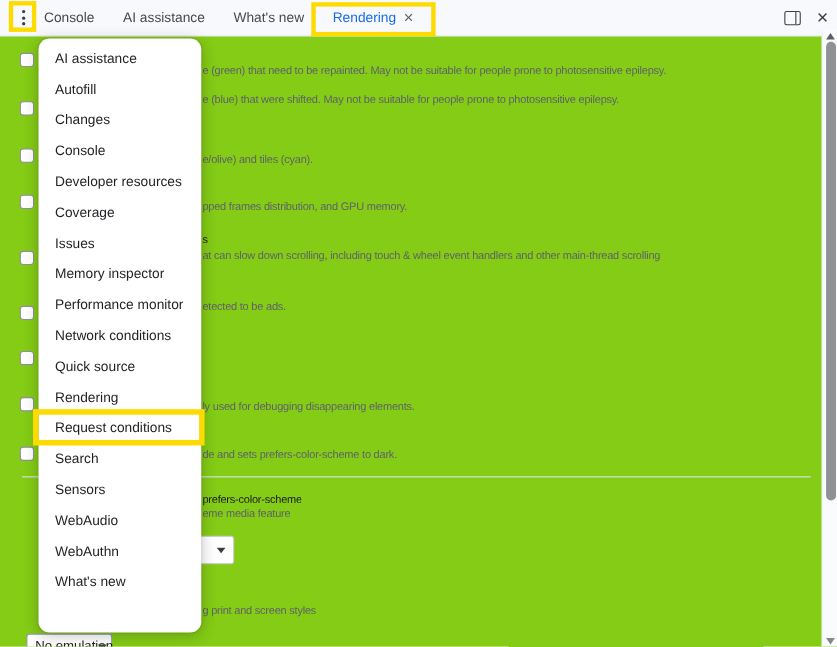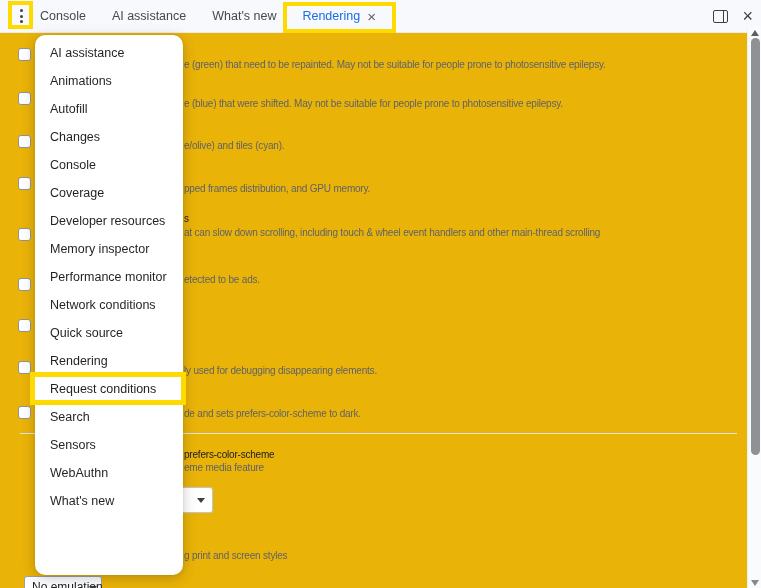--- a/index.html
+++ b/index.html
@@ -1,19 +1,19 @@
 <!DOCTYPE html>
 <html><head>
 <meta charset="utf-8">
 <style>
   * { margin:0; padding:0; box-sizing:border-box; }
   html,body { background:#fff; }
   .stage {
     position:relative; width:761px; height:588px; overflow:hidden;
-    background:#eab308; font-family:"Liberation Sans", sans-serif; color:#202124;
+    background:#84cc16; font-family:"Liberation Sans", sans-serif; color:#202124;
   }
   
   .toolbar {
     position:absolute; left:0; top:0; width:761px; height:33px;
     background:#f7f9fc; border-bottom:1px solid #e8ebef;
     display:flex; align-items:center; z-index:3;
   }
   .kebab-btn {
     position:absolute; left:12px; top:5px; width:18px; height:22px;
     display:flex; flex-direction:column; align-items:center; justify-content:center; gap:2.5px;
@@ -138,21 +138,21 @@
     <div class="checkbox" style="top:59px"></div>
     <div class="checkbox" style="top:102px"></div>
     <div class="checkbox" style="top:144px"></div>
     <div class="checkbox" style="top:195px"></div>
     <div class="checkbox" style="top:245px"></div>
     <div class="checkbox" style="top:286px"></div>
     <div class="checkbox" style="top:328px"></div>
     <div class="checkbox" style="top:373px"></div>
 
     <div class="frag" style="top:25px">e (green) that need to be repainted. May not be suitable for people prone to photosensitive epilepsy.</div>
-    <div class="frag" style="top:64px">e (blue) that were shifted. May not be suitable for people prone to photosensitive epilepsy.</div>
+    <div class="frag" style="top:52px">e (blue) that were shifted. May not be suitable for people prone to photosensitive epilepsy.</div>
     <div class="frag" style="top:106px">e/olive) and tiles (cyan).</div>
     <div class="frag" style="top:149px">pped frames distribution, and GPU memory.</div>
     <div class="frag dark" style="top:179px">s</div>
     <div class="frag" style="top:193px">at can slow down scrolling, including touch &amp; wheel event handlers and other main-thread scrolling</div>
     <div class="frag" style="top:240px">etected to be ads.</div>
     <div class="frag" style="top:374px">de and sets prefers-color-scheme to dark.</div>
     <div class="frag" style="top:331px">ly used for debugging disappearing elements.</div>
 
     <div class="divider" style="top:400px"></div>
 
@@ -160,34 +160,35 @@
     <div class="frag" style="top:428px">eme media feature</div>
     <div class="select select-scheme" style="top:454px">
       <span class="arrow"></span>
     </div>
 
     <div class="frag" style="top:516px">g print and screen styles</div>
   </div>
 
   <div class="menu">
     <div class="menu-item">AI assistance</div>
-    <div class="menu-item">Animations</div>
     <div class="menu-item">Autofill</div>
     <div class="menu-item">Changes</div>
     <div class="menu-item">Console</div>
+    <div class="menu-item">Developer resources</div>
     <div class="menu-item">Coverage</div>
-    <div class="menu-item">Developer resources</div>
+    <div class="menu-item">Issues</div>
     <div class="menu-item">Memory inspector</div>
     <div class="menu-item">Performance monitor</div>
     <div class="menu-item">Network conditions</div>
     <div class="menu-item">Quick source</div>
     <div class="menu-item">Rendering</div>
     <div class="menu-item">Request conditions</div>
     <div class="menu-item">Search</div>
     <div class="menu-item">Sensors</div>
+    <div class="menu-item">WebAudio</div>
     <div class="menu-item">WebAuthn</div>
     <div class="menu-item">What's new</div>
   </div>
 
   <div class="select select-bottom">
     <span class="label">No emulation</span>
     <span class="arrow"></span>
   </div>
 
   <div class="hl hl-kebab"></div>

